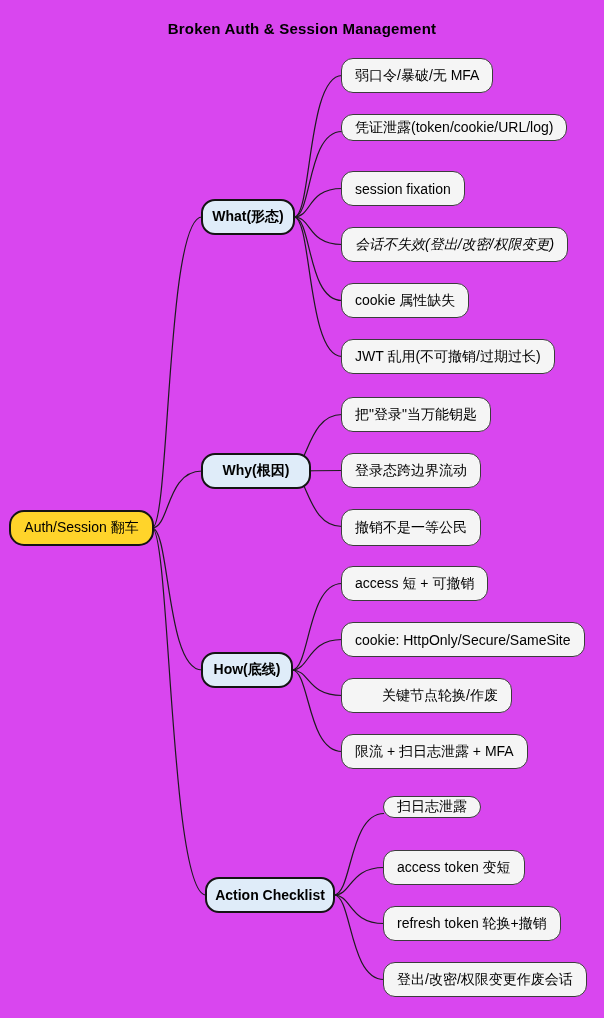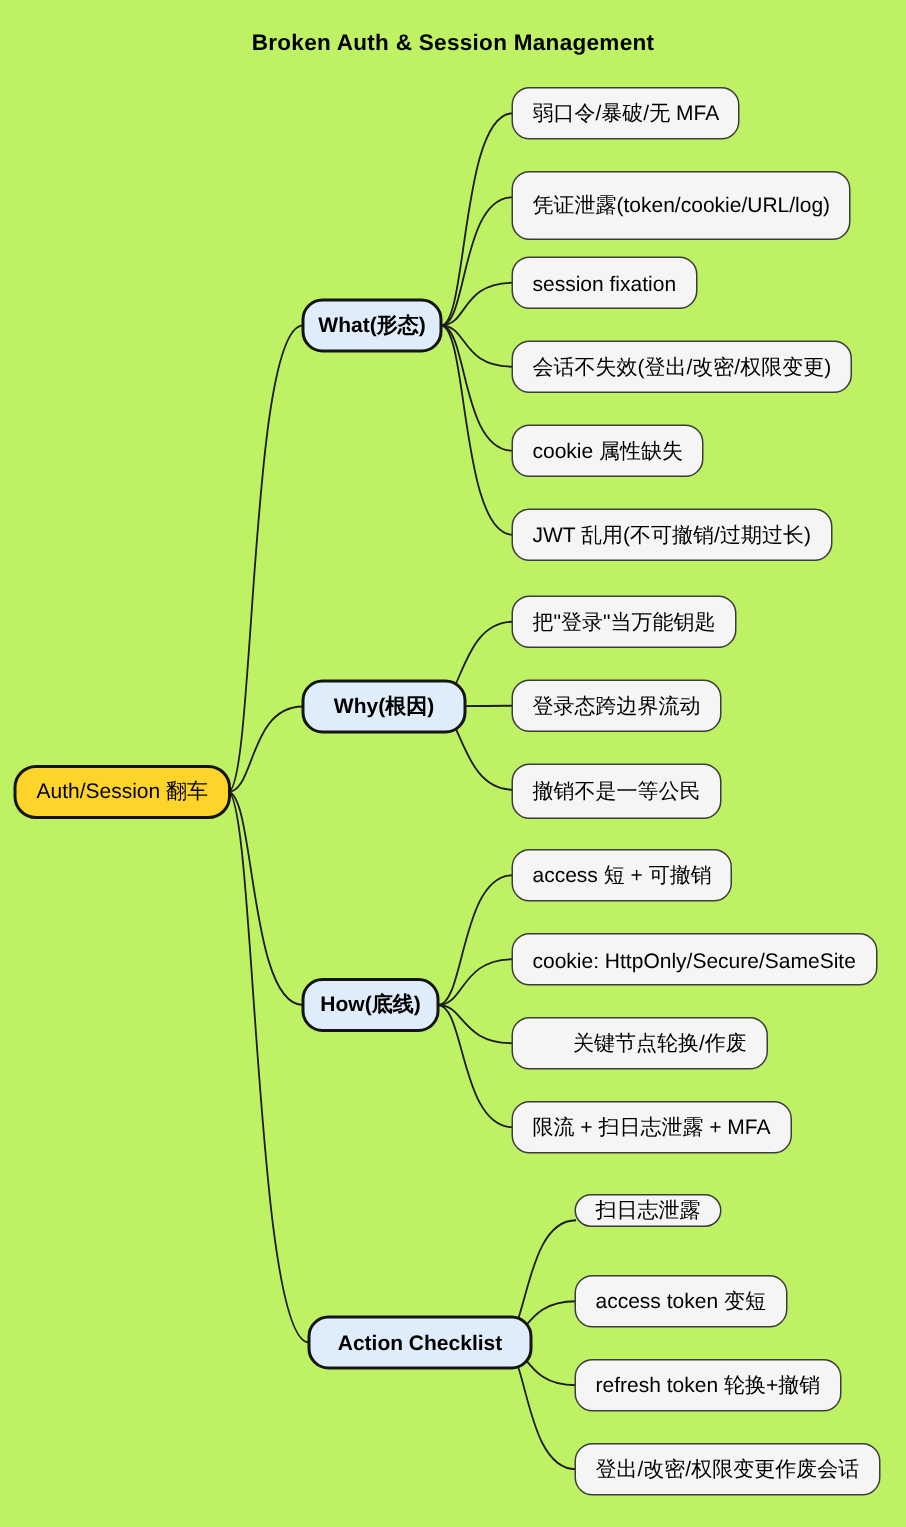--- a/index.html
+++ b/index.html
@@ -1,17 +1,17 @@
 <!DOCTYPE html>
 <html style="--root-fill: #FFD42A; --branch-fill: #DFECF9; --leaf-fill: #F5F5F5; --node-border: #141414; --line: #1C1C1C;"><head>
 <meta charset="utf-8">
 <style>
   html,body{margin:0;padding:0;background:#ffffff;}
   body{width:604px;height:1018px;font-family:"Liberation Sans",sans-serif;}
-  .canvas{position:relative;width:604px;height:1018px;overflow:hidden;background:#bef264;}
+  .canvas{position:relative;width:604px;height:1018px;overflow:hidden;background:#d946ef;}
   .title{position:absolute;top:20px;left:0;width:604px;text-align:center;
          font-size:15px;font-weight:bold;color:#000;letter-spacing:.2px;}
   svg.links{position:absolute;left:0;top:0;width:604px;height:1018px;z-index:0;}
   svg.links path{fill:none;stroke:var(--line,#1c1c1c);stroke-width:1.2px;}
   .node{position:absolute;z-index:1;display:flex;align-items:center;
         box-sizing:border-box;white-space:nowrap;color:#000;cursor:default;}
   .root{background:var(--root-fill,#FFD42A);border:2px solid var(--node-border,#141414);
         border-radius:15px;font-size:14px;font-weight:normal;justify-content:center;}
   .branch{background:var(--branch-fill,#DFECF9);border:2px solid var(--node-border,#141414);
         border-radius:14px;font-size:14px;font-weight:bold;justify-content:center;}
@@ -52,26 +52,26 @@
     <path d="M334,895 C352,895 349,867.5 384,867.5"></path>
     <path d="M334,895 C352,895 349,923.5 384,923.5"></path>
     <path d="M334,895 C352,895 349,979.5 384,979.5"></path>
   </svg>
 
   <div class="node root" style="left:9px;top:510px;width:145px;height:36px;">Auth/Session 翻车</div>
 
   <div class="node branch" style="left:201px;top:199px;width:94px;height:36px;">What(形态)</div>
   <div class="node branch" style="left:201px;top:453px;width:110px;height:36px;">Why(根因)</div>
   <div class="node branch" style="left:201px;top:652px;width:92px;height:36px;">How(底线)</div>
-  <div class="node branch" style="left:205px;top:877px;width:150px;height:36px;">Action Checklist</div>
+  <div class="node branch" style="left:205px;top:877px;width:130px;height:36px;">Action Checklist</div>
 
   <div class="node leaf" style="left:341px;top:58px;height:35px;">弱口令/暴破/无 MFA</div>
-  <div class="node leaf" style="left:341px;top:114px;height:46px;">凭证泄露(token/cookie/URL/log)</div>
+  <div class="node leaf" style="left:341px;top:114px;height:27px;">凭证泄露(token/cookie/URL/log)</div>
   <div class="node leaf" style="left:341px;top:171px;height:35px;">session fixation</div>
-  <div class="node leaf" style="left:341px;top:227px;height:35px;">会话不失效(登出/改密/权限变更)</div>
+  <div class="node leaf" style="left:341px;top:227px;height:35px;font-style:italic;">会话不失效(登出/改密/权限变更)</div>
   <div class="node leaf" style="left:341px;top:283px;height:35px;">cookie 属性缺失</div>
   <div class="node leaf" style="left:341px;top:339px;height:35px;">JWT 乱用(不可撤销/过期过长)</div>
 
   <div class="node leaf" style="left:341px;top:397px;height:35px;">把"登录"当万能钥匙</div>
   <div class="node leaf" style="left:341px;top:453px;height:35px;">登录态跨边界流动</div>
   <div class="node leaf" style="left:341px;top:509px;height:37px;">撤销不是一等公民</div>
 
   <div class="node leaf" style="left:341px;top:566px;height:35px;">access 短 + 可撤销</div>
   <div class="node leaf" style="left:341px;top:622px;height:35px;">cookie: HttpOnly/Secure/SameSite</div>
   <div class="node leaf" style="left:341px;top:678px;height:35px;padding-left:40px;">关键节点轮换/作废</div>

